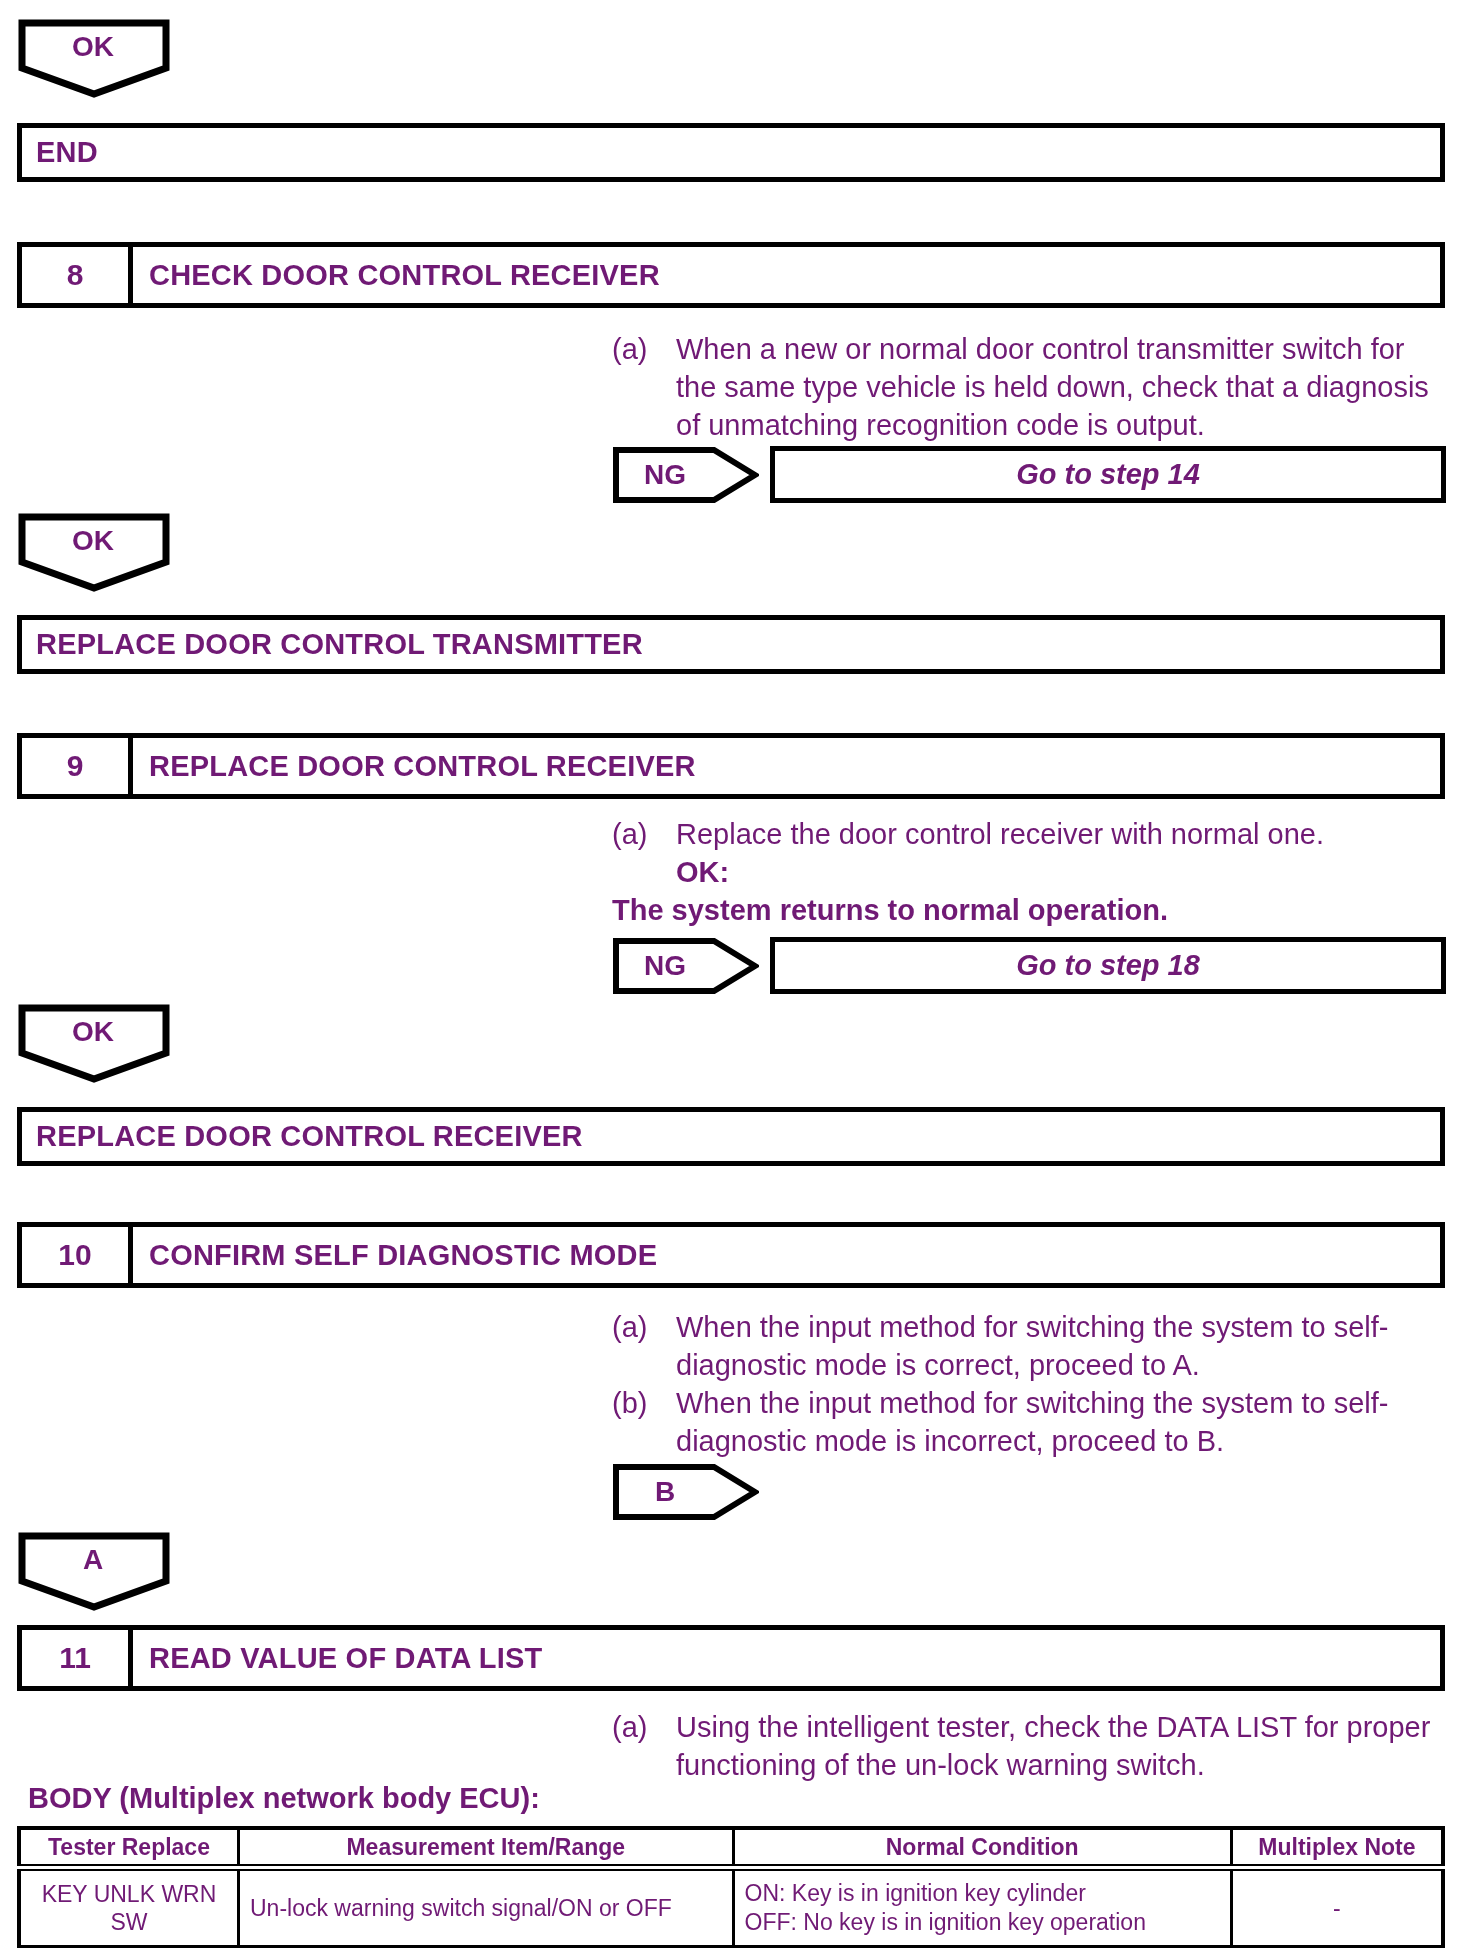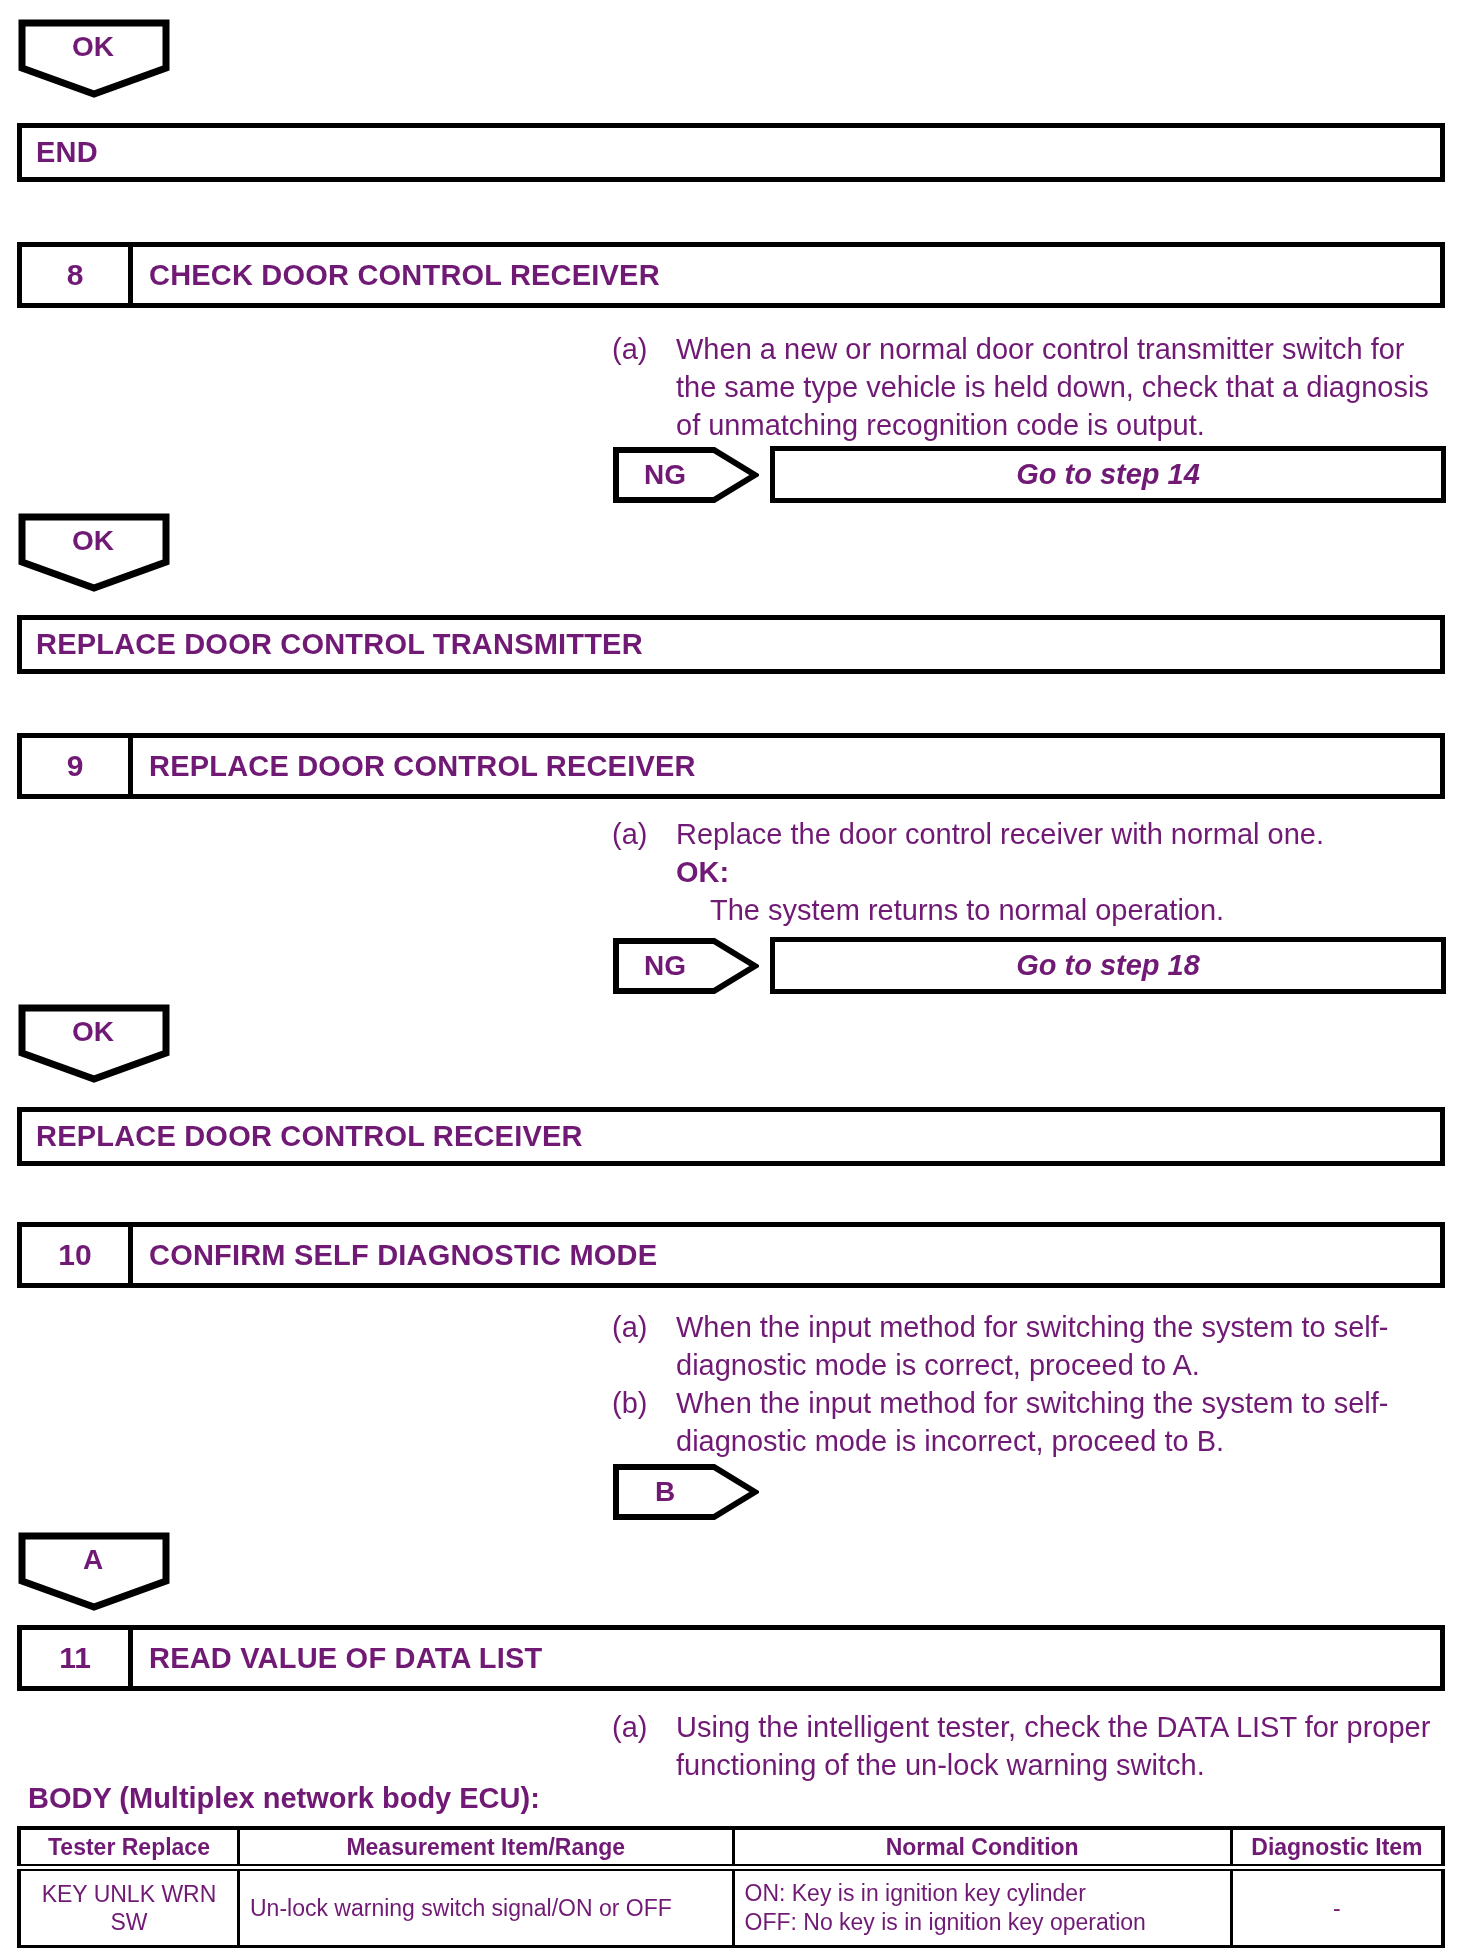--- a/index.html
+++ b/index.html
@@ -52,21 +52,21 @@
     border:5px solid #000; box-sizing:border-box; background:#fff;
     display:flex; align-items:center; justify-content:center;
     font-weight:bold; font-size:29px;font-style:italic;
   }
   
   .para { position:absolute; left:612px; width:830px; font-size:29px; line-height:38px; }
   .pitem { display:flex; }
   .pitem .plabel { width:64px; flex:0 0 64px; }
   .pitem .ptext { width:760px; }
   .ok-note-head { margin-left:64px; font-weight:bold; }
-  .ok-note-text { margin-left:98px; font-weight:normal; }
+  .ok-note-text { font-weight:bold; }
   
   .tbl-heading {
     position:absolute; left:28px; top:1782px;
     font-weight:bold; font-size:29px;
   }
   table.dtable {
     position:absolute; left:17px; top:1826px; width:1428px;
     border-collapse:collapse; background:#fff;
     font-size:23px;
   }
@@ -223,21 +223,21 @@
       <col class="col-tester">
         <col class="col-meas">
         <col class="col-normal">
         <col class="col-note">
     </colgroup>
     <thead>
       <tr>
         <th>Tester Replace</th>
         <th>Measurement Item/Range</th>
         <th>Normal Condition</th>
-        <th>Diagnostic Item</th>
+        <th>Multiplex Note</th>
       </tr>
     </thead>
     <tbody>
       <tr>
         <td class="c-tester">KEY UNLK WRN SW</td>
         <td class="c-meas">Un-lock warning switch signal/ON or OFF</td>
         <td class="c-normal">
           <div>ON: Key is in ignition key cylinder</div>
           <div>OFF: No key is in ignition key operation</div>
         </td>

